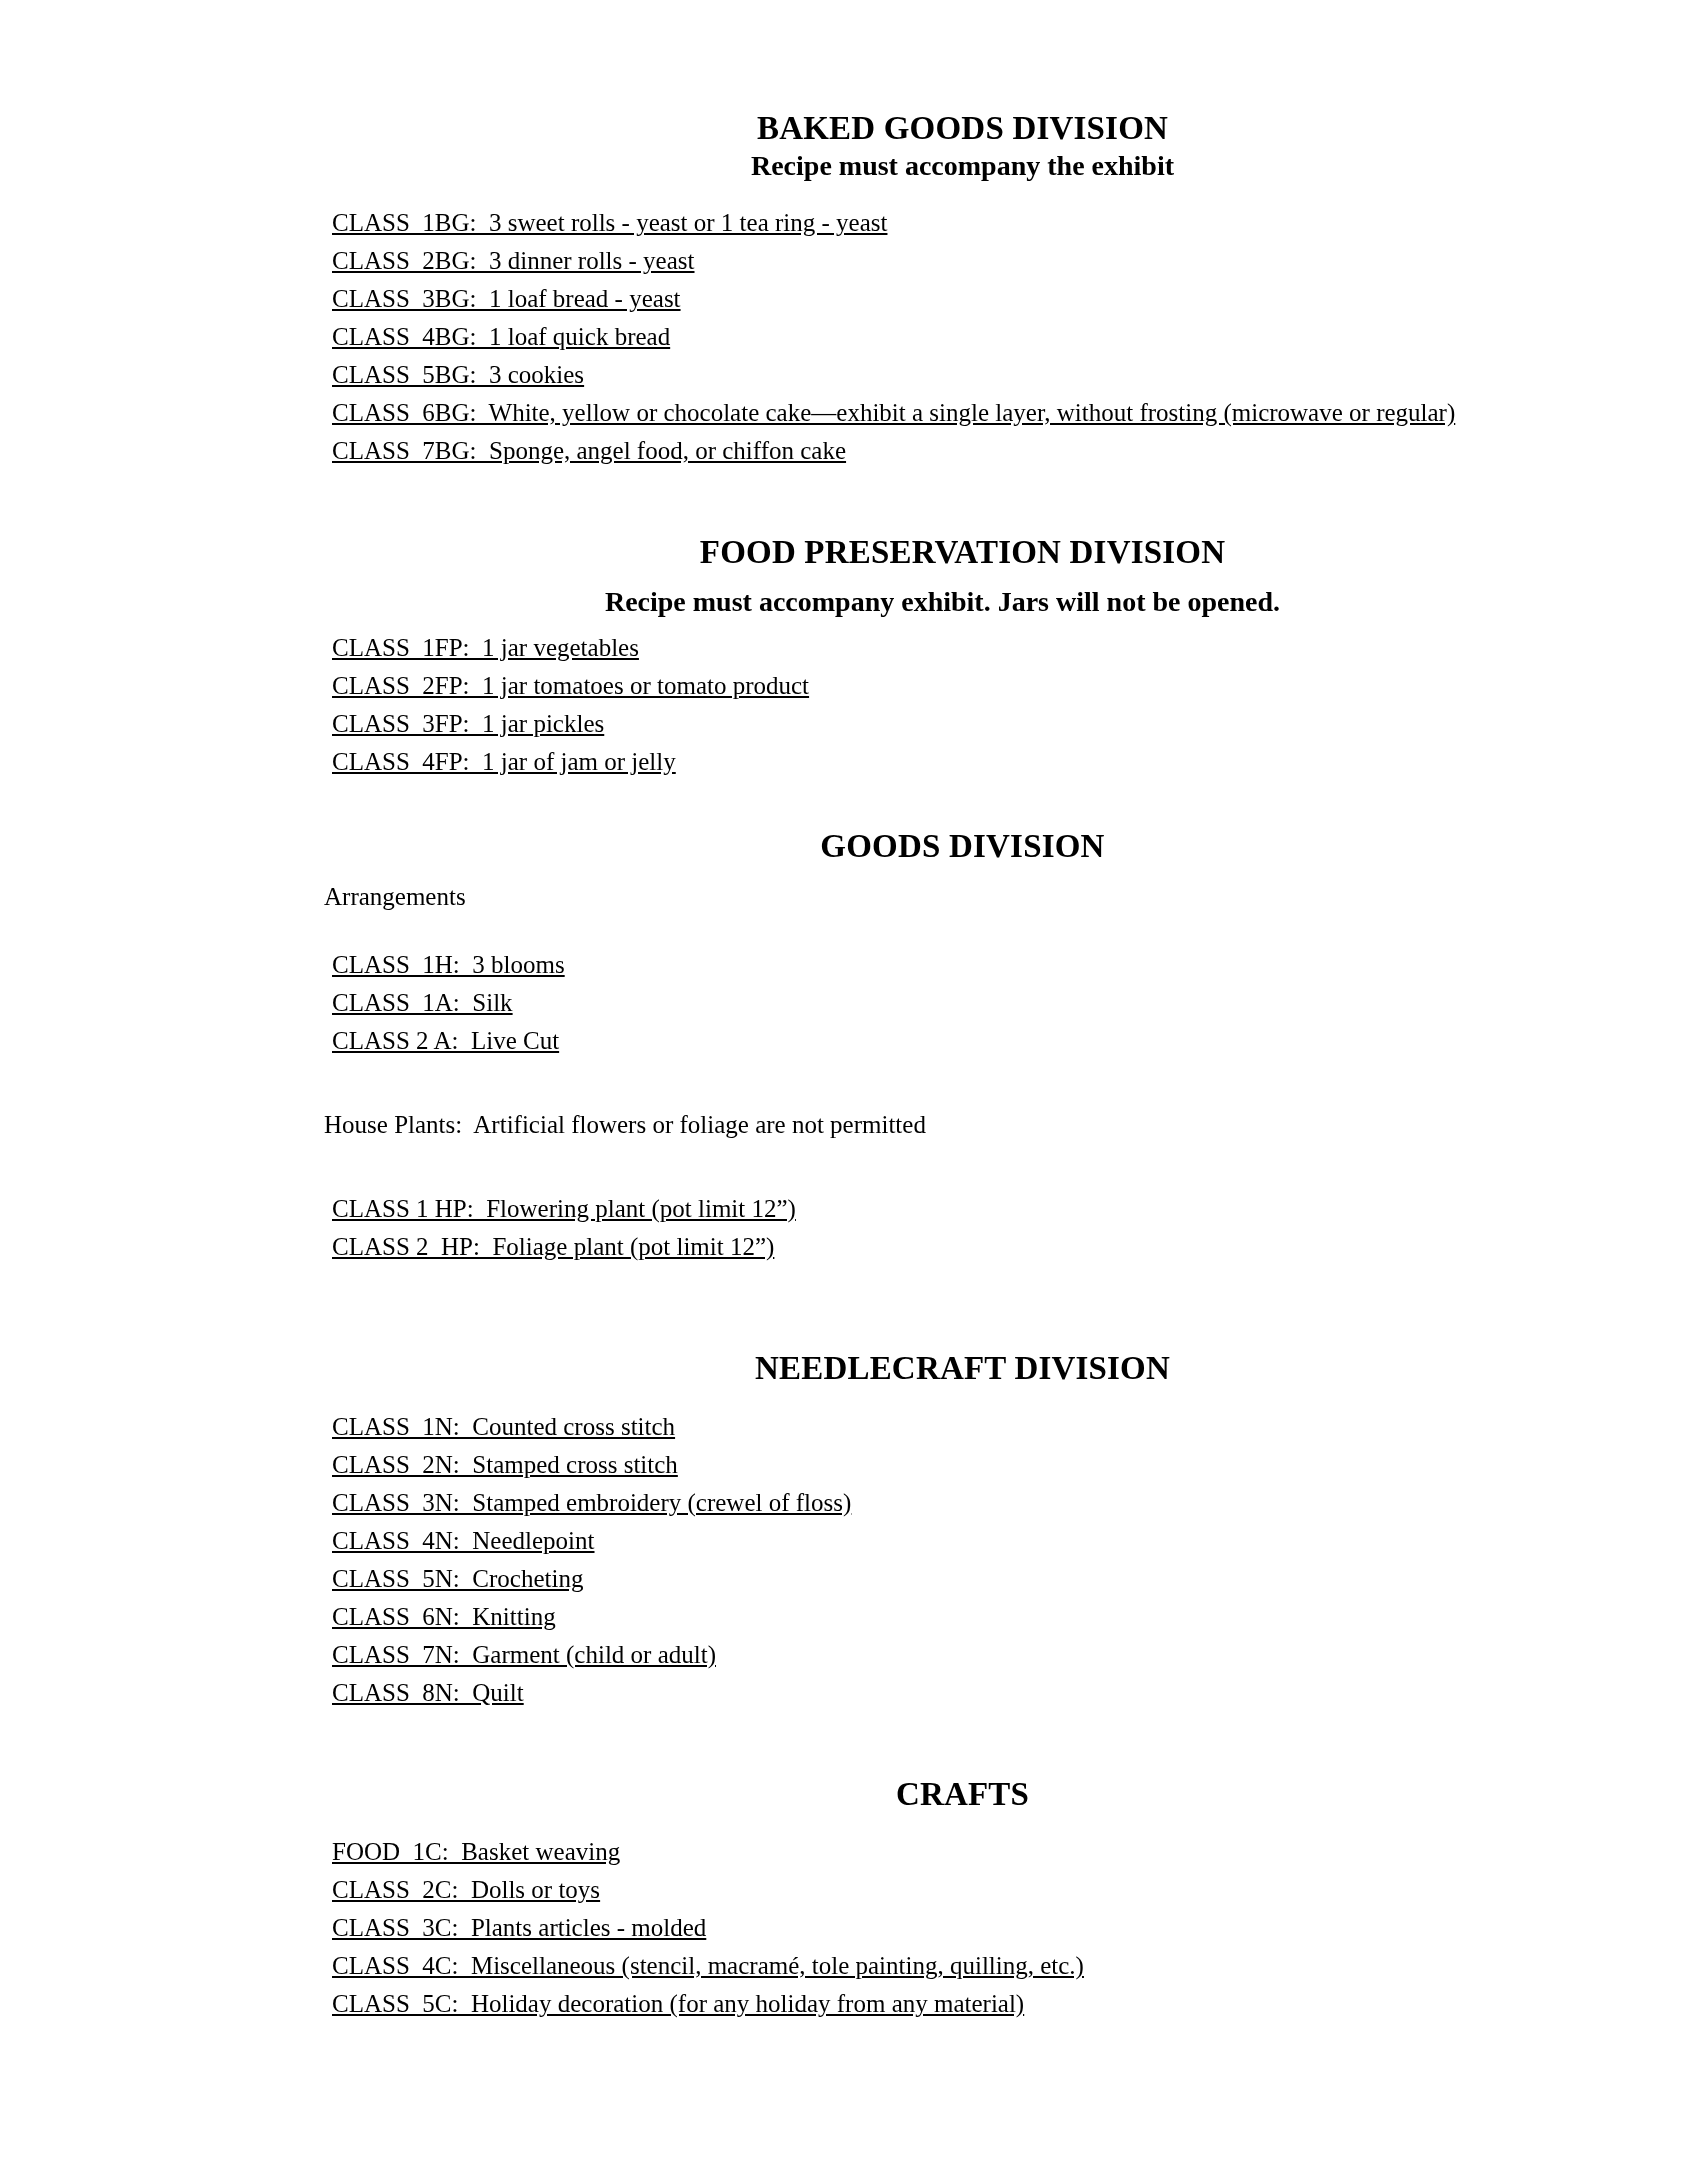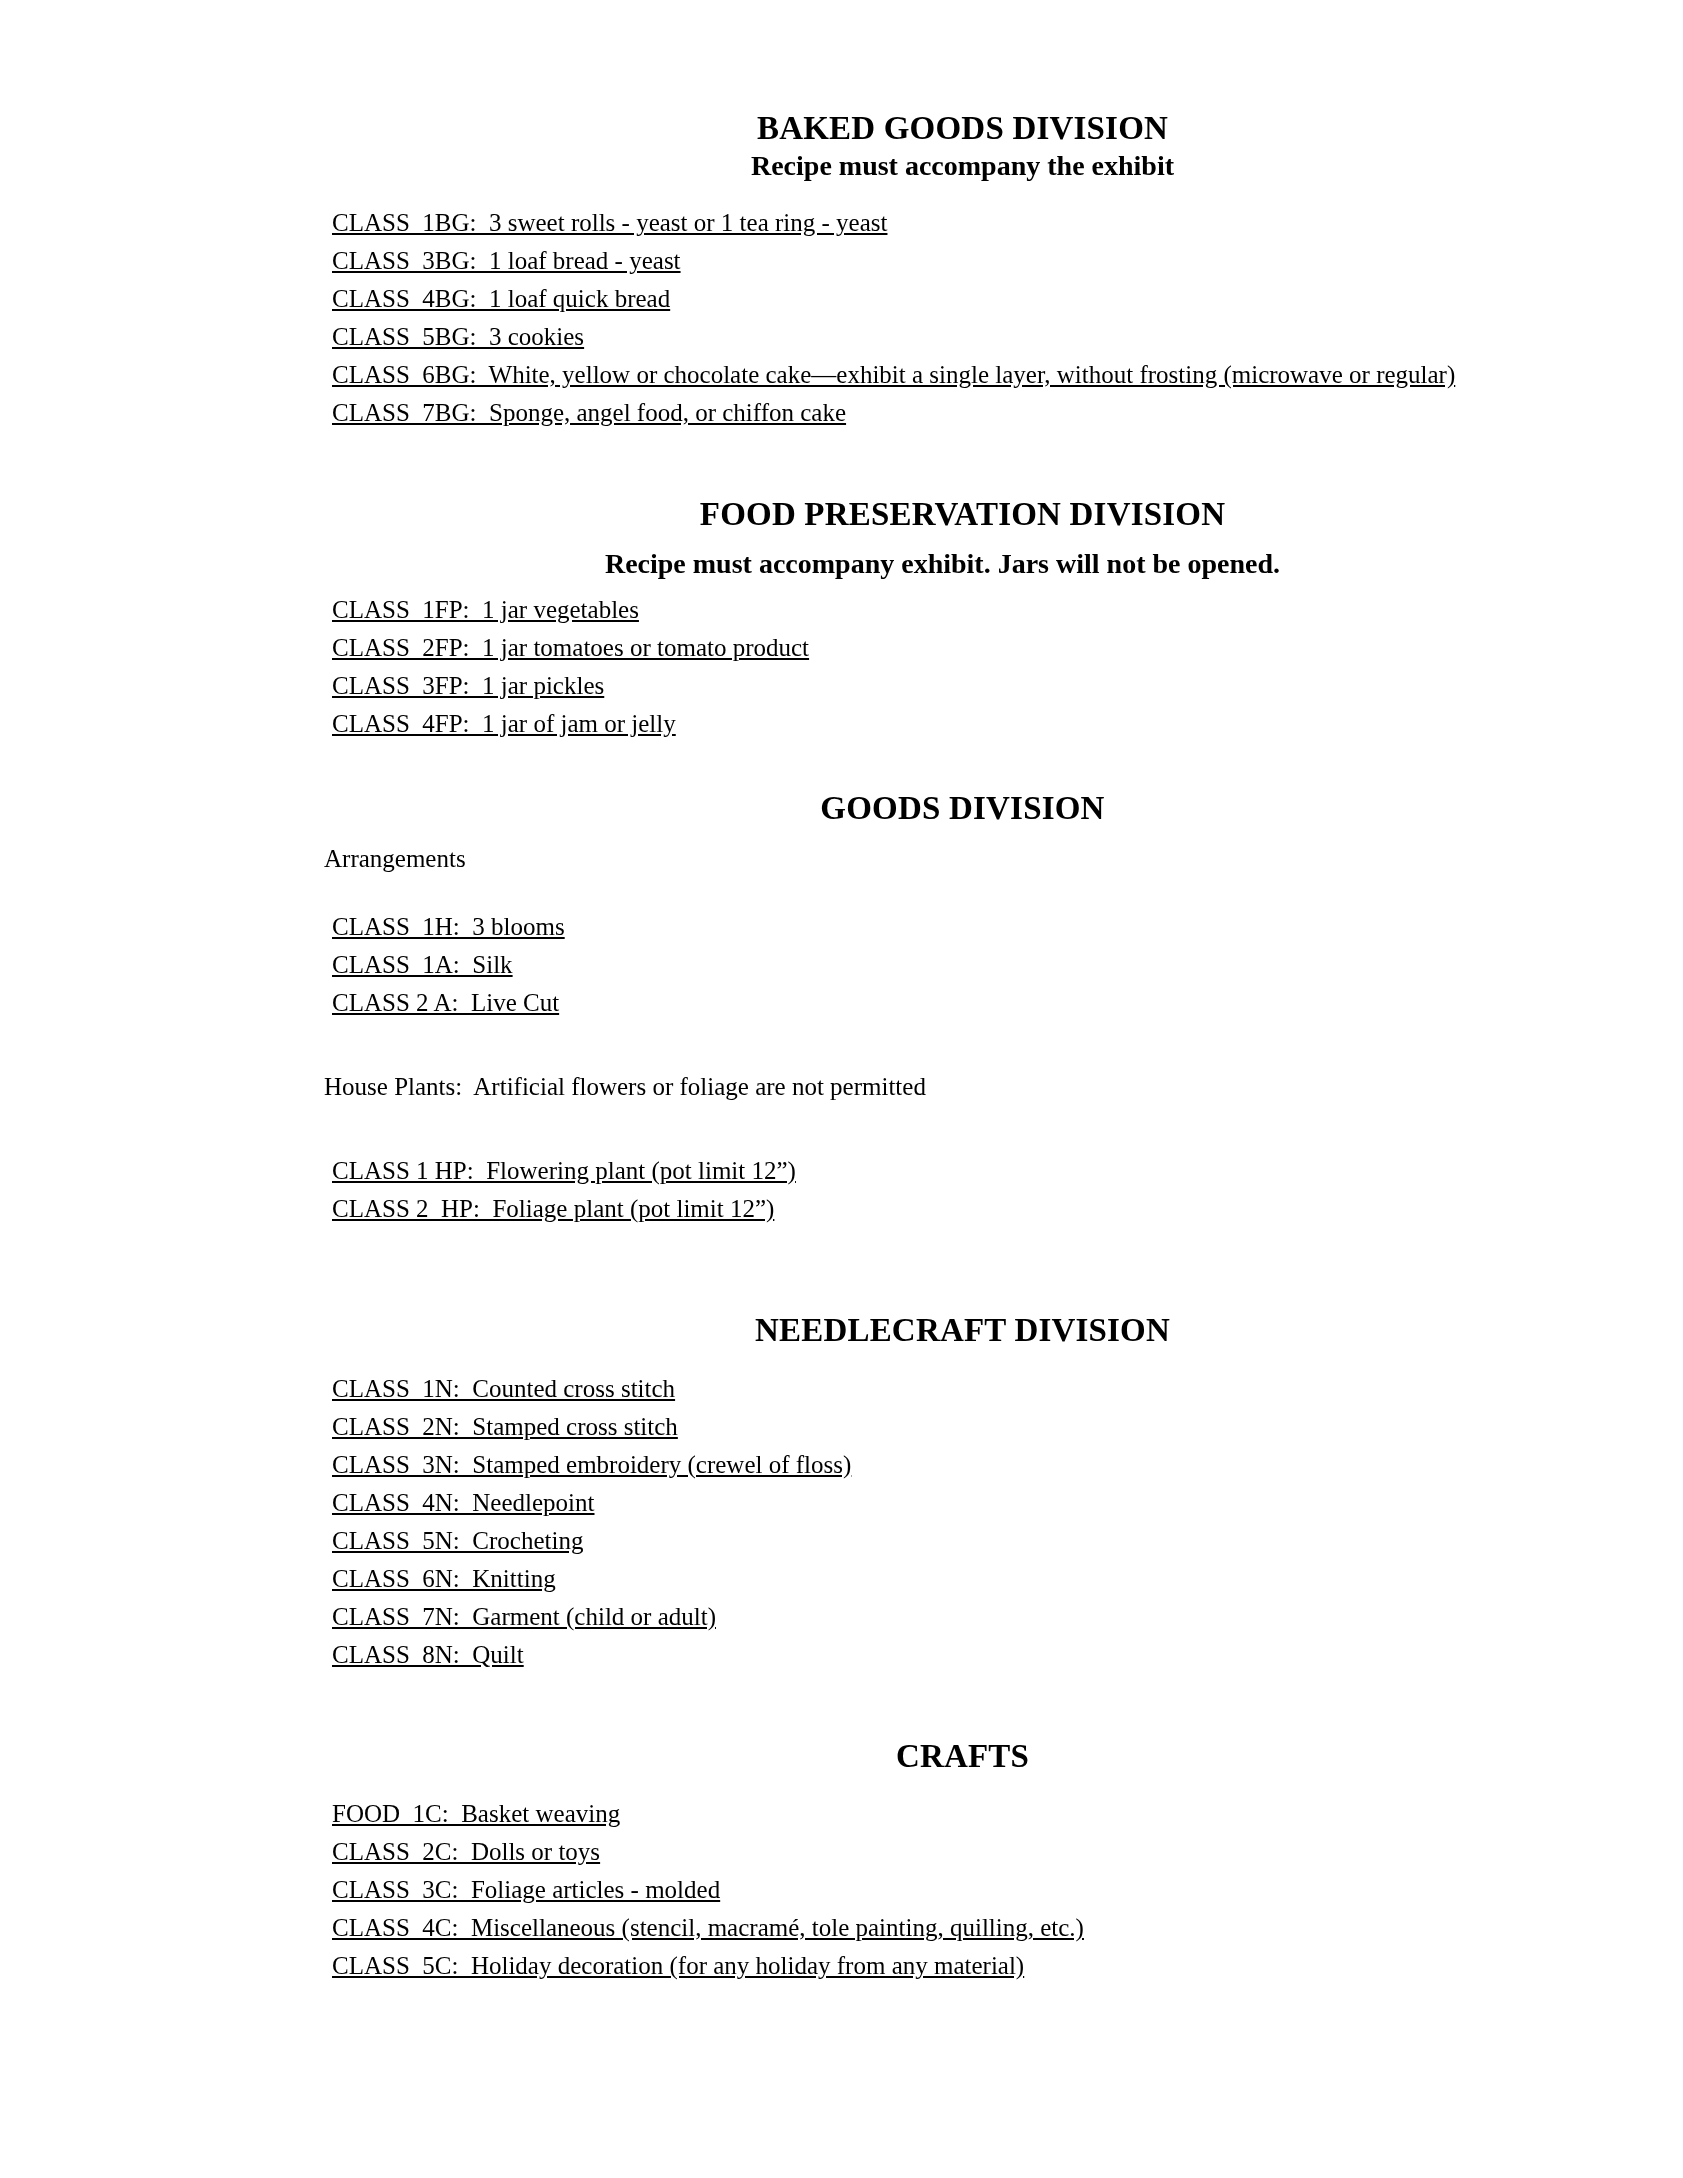--- a/index.html
+++ b/index.html
@@ -100,20 +100,21 @@
 <div class="page">
   <div class="content">
     <div class="col">
 
       <section class="division">
         <h1 class="division-title">BAKED GOODS DIVISION</h1>
         <h2 class="division-subtitle">Recipe must accompany the exhibit</h2>
         <div class="gap-xs"></div>
         <ul class="class-list">
           <li class="class-row">CLASS  1BG:  3 sweet rolls - yeast or 1 tea ring - yeast</li>
+          <li class="class-row">CLASS  2BG:  3 dinner rolls - yeast</li>
           <li class="class-row">CLASS  3BG:  1 loaf bread - yeast</li>
           <li class="class-row">CLASS  4BG:  1 loaf quick bread</li>
           <li class="class-row">CLASS  5BG:  3 cookies</li>
           <li class="class-row">CLASS  6BG:  White, yellow or chocolate cake—exhibit a single layer, without frosting (microwave or regular)</li>
           <li class="class-row">CLASS  7BG:  Sponge, angel food, or chiffon cake</li>
         </ul>
       </section>
 
       <div class="gap-l"></div>
 
@@ -168,21 +169,21 @@
       </section>
 
       <div class="gap-l"></div>
 
       <section class="division">
         <h1 class="division-title">CRAFTS</h1>
         <div class="gap-xs"></div>
         <ul class="class-list">
           <li class="class-row">FOOD  1C:  Basket weaving</li>
           <li class="class-row">CLASS  2C:  Dolls or toys</li>
-          <li class="class-row">CLASS  3C:  Foliage articles - molded</li>
+          <li class="class-row">CLASS  3C:  Plants articles - molded</li>
           <li class="class-row">CLASS  4C:  Miscellaneous (stencil, macramé, tole painting, quilling, etc.)</li>
           <li class="class-row">CLASS  5C:  Holiday decoration (for any holiday from any material)</li>
         </ul>
       </section>
 
     </div>
   </div>
 </div>
 
 

